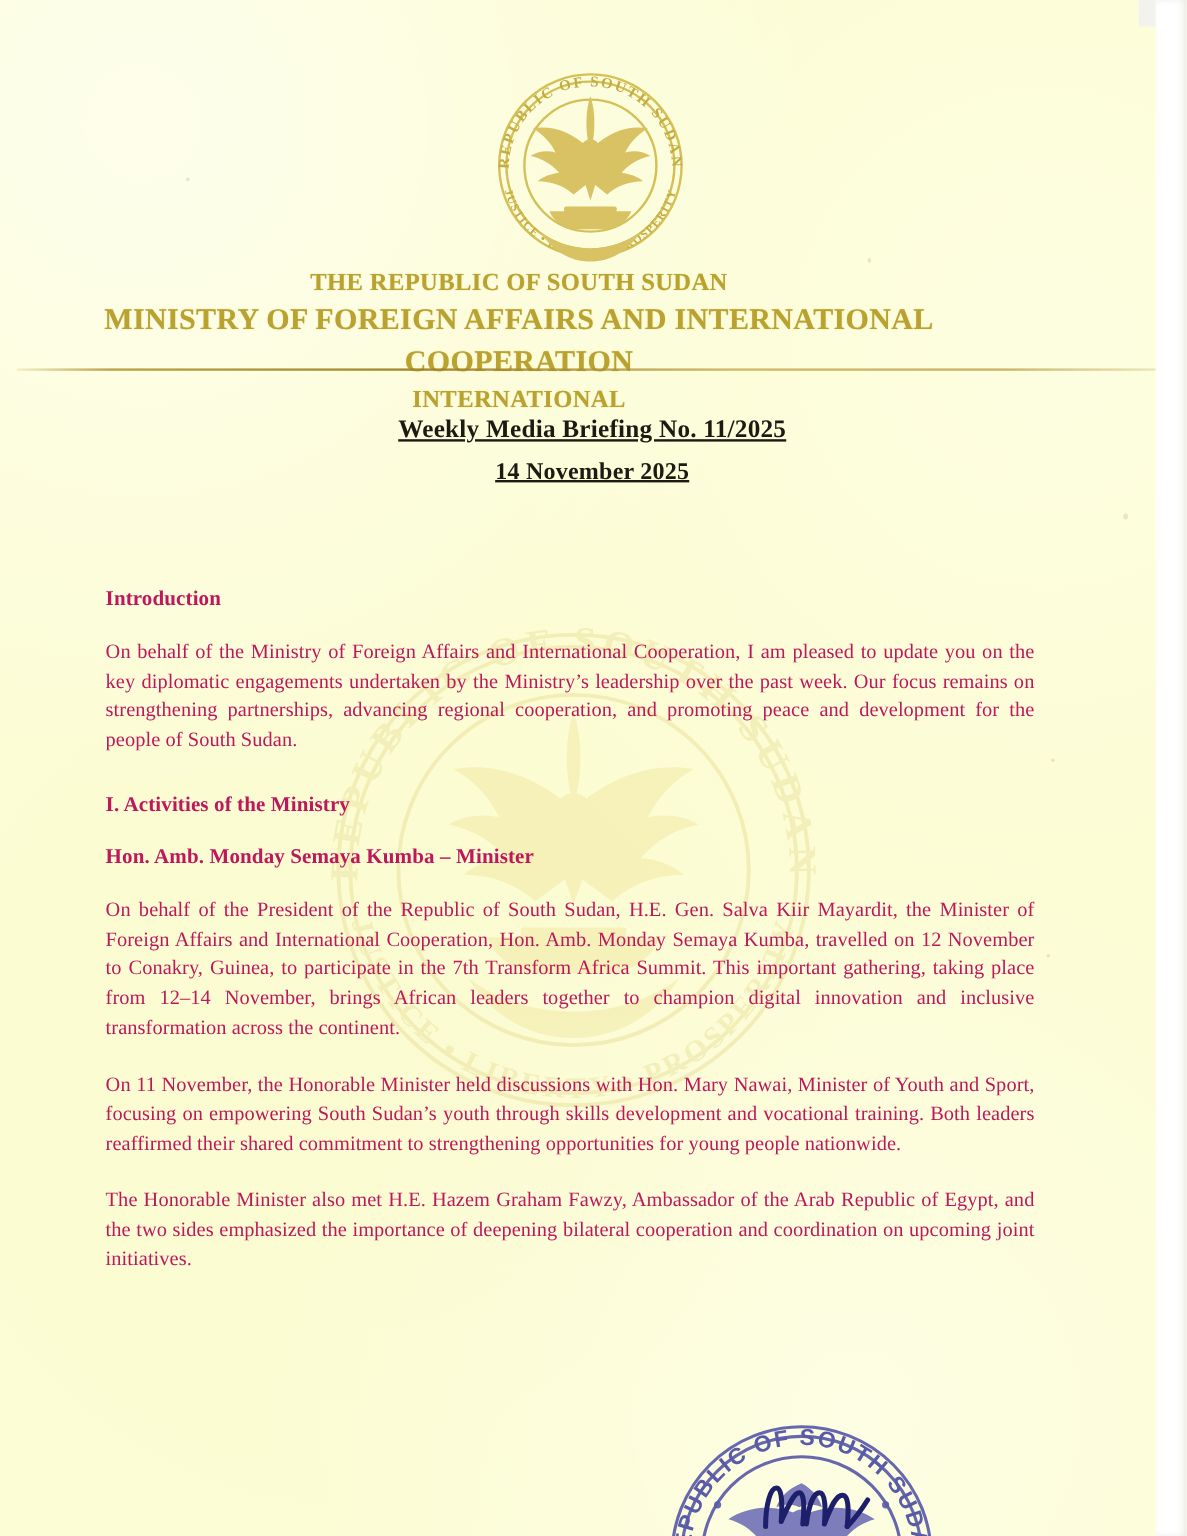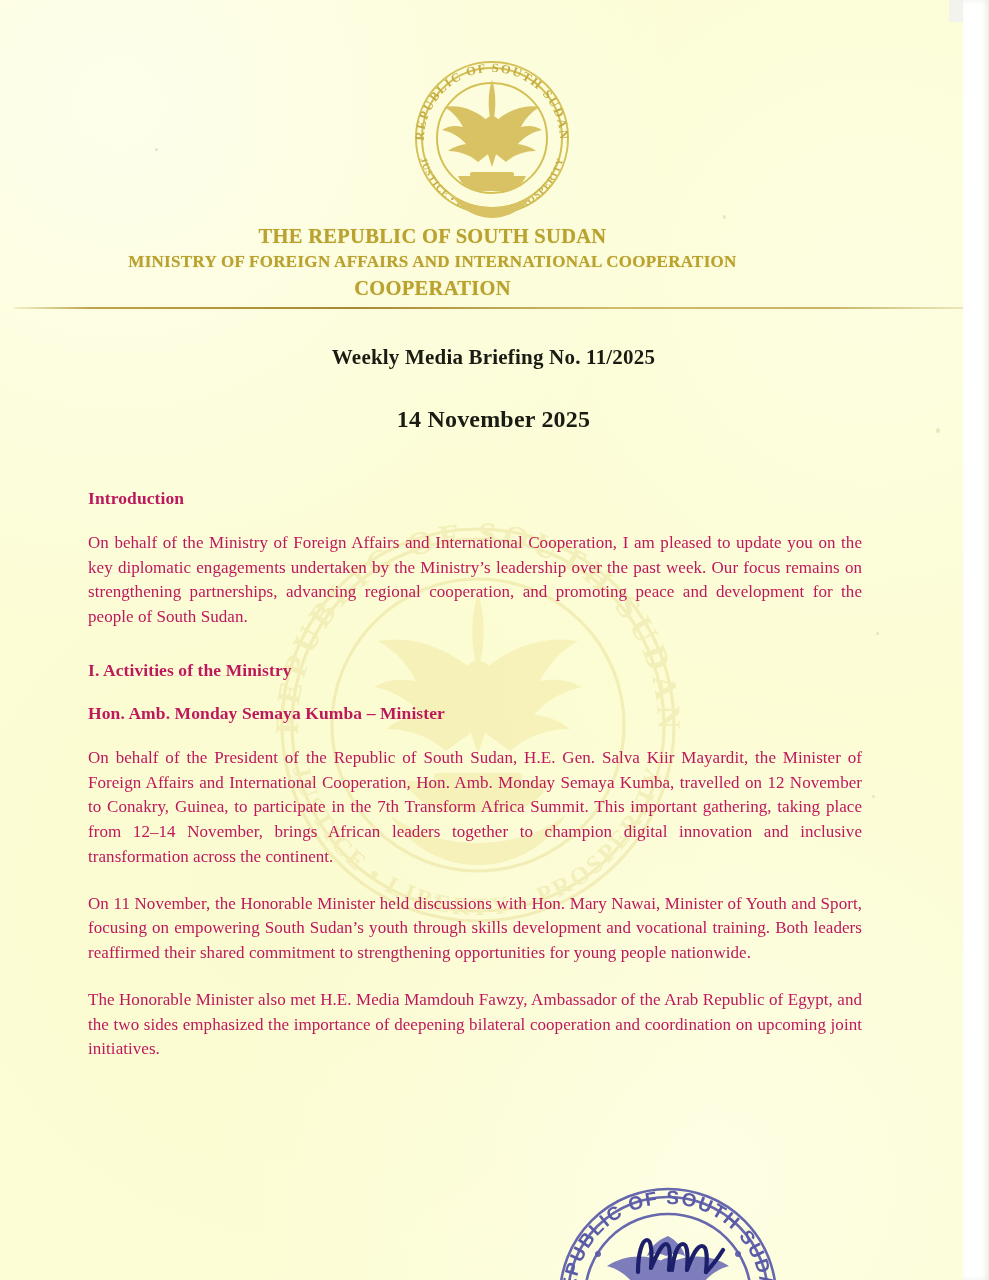--- a/index.html
+++ b/index.html
@@ -82,21 +82,21 @@
   }
   #letterhead .lh-line {
     color: #b9a22f;
     font-family: "Liberation Serif", "DejaVu Serif", serif;
     font-weight: bold;
     letter-spacing: 0.3px;
     text-shadow: 0 0 1px rgba(185,162,47,0.55);
     line-height: 1.38;
   }
   #lh-1 { font-size: 20.5px; }
-  #lh-2 { font-size: 17px; }
+  #lh-2 { font-size: 25px; }
   #lh-3 { font-size: 20.5px; }
 
   #header-rule {
     position: absolute;
     left: 14px;
     top: 307px;
     width: 962px;
     height: 2px;
     background: linear-gradient(to right,
       rgba(186,160,60,0.15) 0%,
@@ -108,29 +108,30 @@
   }
 
   
   #title-block {
     position: absolute;
     left: 0;
     top: 345px;
     width: 987px;
     text-align: center;
     color: #1b1b14;
+    text-decoration: underline;
   }
   #doc-title {
     font-size: 21px;
     font-weight: bold;
     letter-spacing: 0.2px;
   }
   #doc-date {
-    margin-top: 36px;
-    font-size: 24px;
+    margin-top: 12px;
+    font-size: 20px;
     font-weight: bold;
     letter-spacing: 0.2px;
   }
 
   
   #body-col {
     position: absolute;
     left: 88px;
     top: 488px;
     width: 774px;
@@ -237,40 +238,40 @@
       <path d="M90 64 c5 0 9 5 9 12 c0 10 -4 24 -9 39 c-5 -15 -9 -29 -9 -39 c0 -7 4 -12 9 -12 z"></path>
       <path d="M56 124 h68 c-3 8 -10 13 -19 15 h-30 c-9 -2 -16 -7 -19 -15 z"></path>
       <path d="M48 141 c12 9 26 14 42 14 s30 -5 42 -14 c-10 16 -25 25 -42 25 s-32 -9 -42 -25 z"></path>
       <rect x="68" y="120" width="44" height="5" rx="2"></rect>
     </g>
   </svg>
 
   <div id="letterhead">
     <div class="lh-line" id="lh-1">THE REPUBLIC OF SOUTH SUDAN</div>
     <div class="lh-line" id="lh-2">MINISTRY OF FOREIGN AFFAIRS AND INTERNATIONAL  COOPERATION</div>
-    <div class="lh-line" id="lh-3">COOPERATION</div>
+    <div class="lh-line" id="lh-3">INTERNATIONAL</div>
   </div>
 
   <div id="header-rule"></div>
 
   <div id="title-block">
     <div id="doc-title">Weekly Media Briefing No. 11/2025</div>
     <div id="doc-date">14 November 2025</div>
   </div>
 
   <div id="body-col">
     <div class="sec-head">Introduction</div>
     <p class="para">On behalf of the Ministry of Foreign Affairs and International Cooperation, I am pleased to update you on the key diplomatic engagements undertaken by the Ministry’s leadership over the past week. Our focus remains on strengthening partnerships, advancing regional cooperation, and promoting peace and development for the people of South Sudan.</p>
 
     <div class="sec-head spaced-top">I. Activities of the Ministry</div>
     <div class="sec-head">Hon. Amb. Monday Semaya Kumba – Minister</div>
 
     <p class="para">On behalf of the President of the Republic of South Sudan, H.E. Gen. Salva Kiir Mayardit, the Minister of Foreign Affairs and International Cooperation, Hon. Amb. Monday Semaya Kumba, travelled on 12 November to Conakry, Guinea, to participate in the 7th Transform Africa Summit. This important gathering, taking place from 12–14 November, brings African leaders together to champion digital innovation and inclusive transformation across the continent.</p>
     <p class="para">On 11 November, the Honorable Minister held discussions with Hon. Mary Nawai, Minister of Youth and Sport, focusing on empowering South Sudan’s youth through skills development and vocational training. Both leaders reaffirmed their shared commitment to strengthening opportunities for young people nationwide.</p>
-    <p class="para">The Honorable Minister also met H.E. Media Mamdouh Fawzy, Ambassador of the Arab Republic of Egypt, and the two sides emphasized the importance of deepening bilateral cooperation and coordination on upcoming joint initiatives.</p>
+    <p class="para">The Honorable Minister also met H.E. Hazem Graham Fawzy, Ambassador of the Arab Republic of Egypt, and the two sides emphasized the importance of deepening bilateral cooperation and coordination on upcoming joint initiatives.</p>
   </div>
 
   <svg id="ink-stamp" viewBox="0 0 230 230" aria-hidden="true">
     <defs>
       <path id="st-top-arc" d="M 22 115 A 93 93 0 0 1 208 115"></path>
       <path id="st-bot-arc" d="M 34 115 A 81 81 0 0 0 196 115"></path>
     </defs>
     <g fill="none" stroke="#5a5ba8" stroke-width="2.6" opacity="0.92">
       <circle cx="115" cy="115" r="108"></circle>
       <circle cx="115" cy="115" r="100"></circle>

